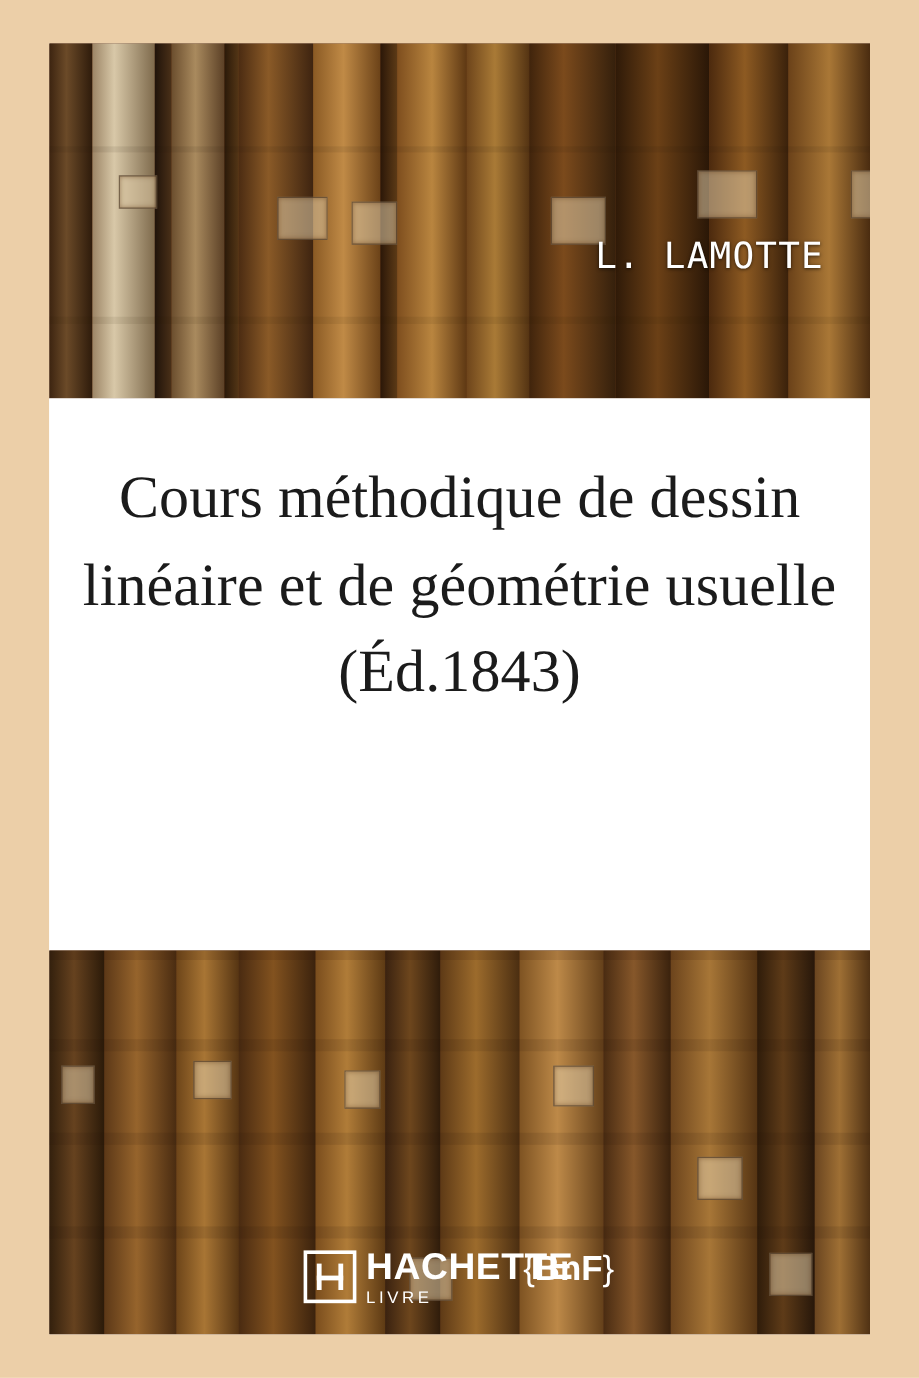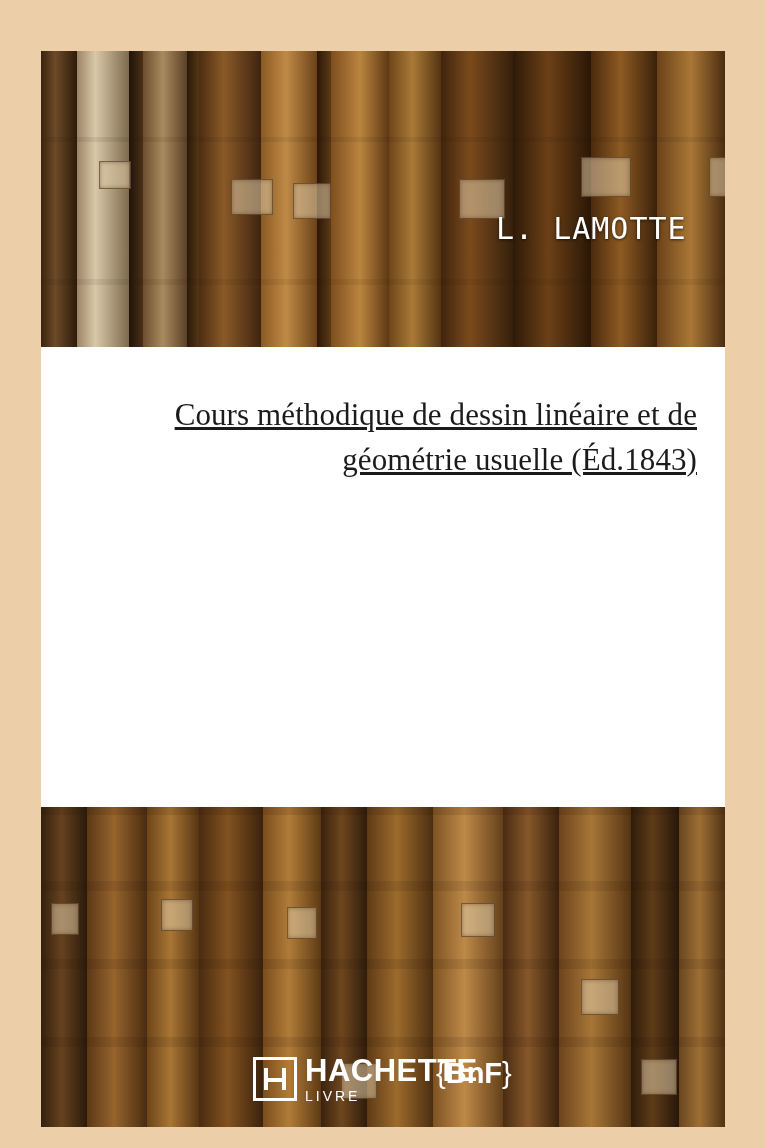--- a/index.html
+++ b/index.html
@@ -24,21 +24,20 @@
 
   
   .frame {
     position: absolute;
     left: 41px;
     top: 36px;
     width: 684px;
     height: 1076px;
     background: #ffffff;
     overflow: hidden;
-    margin-top: 15px;
   }
 
   
   .photo-top {
     position: absolute;
     left: 0;
     top: 0;
     width: 684px;
     height: 296px;
     overflow: hidden;
@@ -82,27 +81,26 @@
     width: 684px;
     height: 460px;
     background: #ffffff;
   }
 
   .title {
     position: absolute;
     left: 28px;
     top: 46px;
     width: 628px;
-    text-align: right;
-    font-size: 31px;
+    text-align: center;
+    font-size: 50px;
     line-height: 1.45;
     color: #1b1b1b;
     font-family: "Liberation Serif", serif;
     letter-spacing: 0.1px;
-    text-decoration: underline;
   }
 
   
   .author {
     position: absolute;
     left: 455px;
     top: 160px;
     font-family: "DejaVu Sans Mono", monospace;
     font-size: 30px;
     letter-spacing: 1px;

